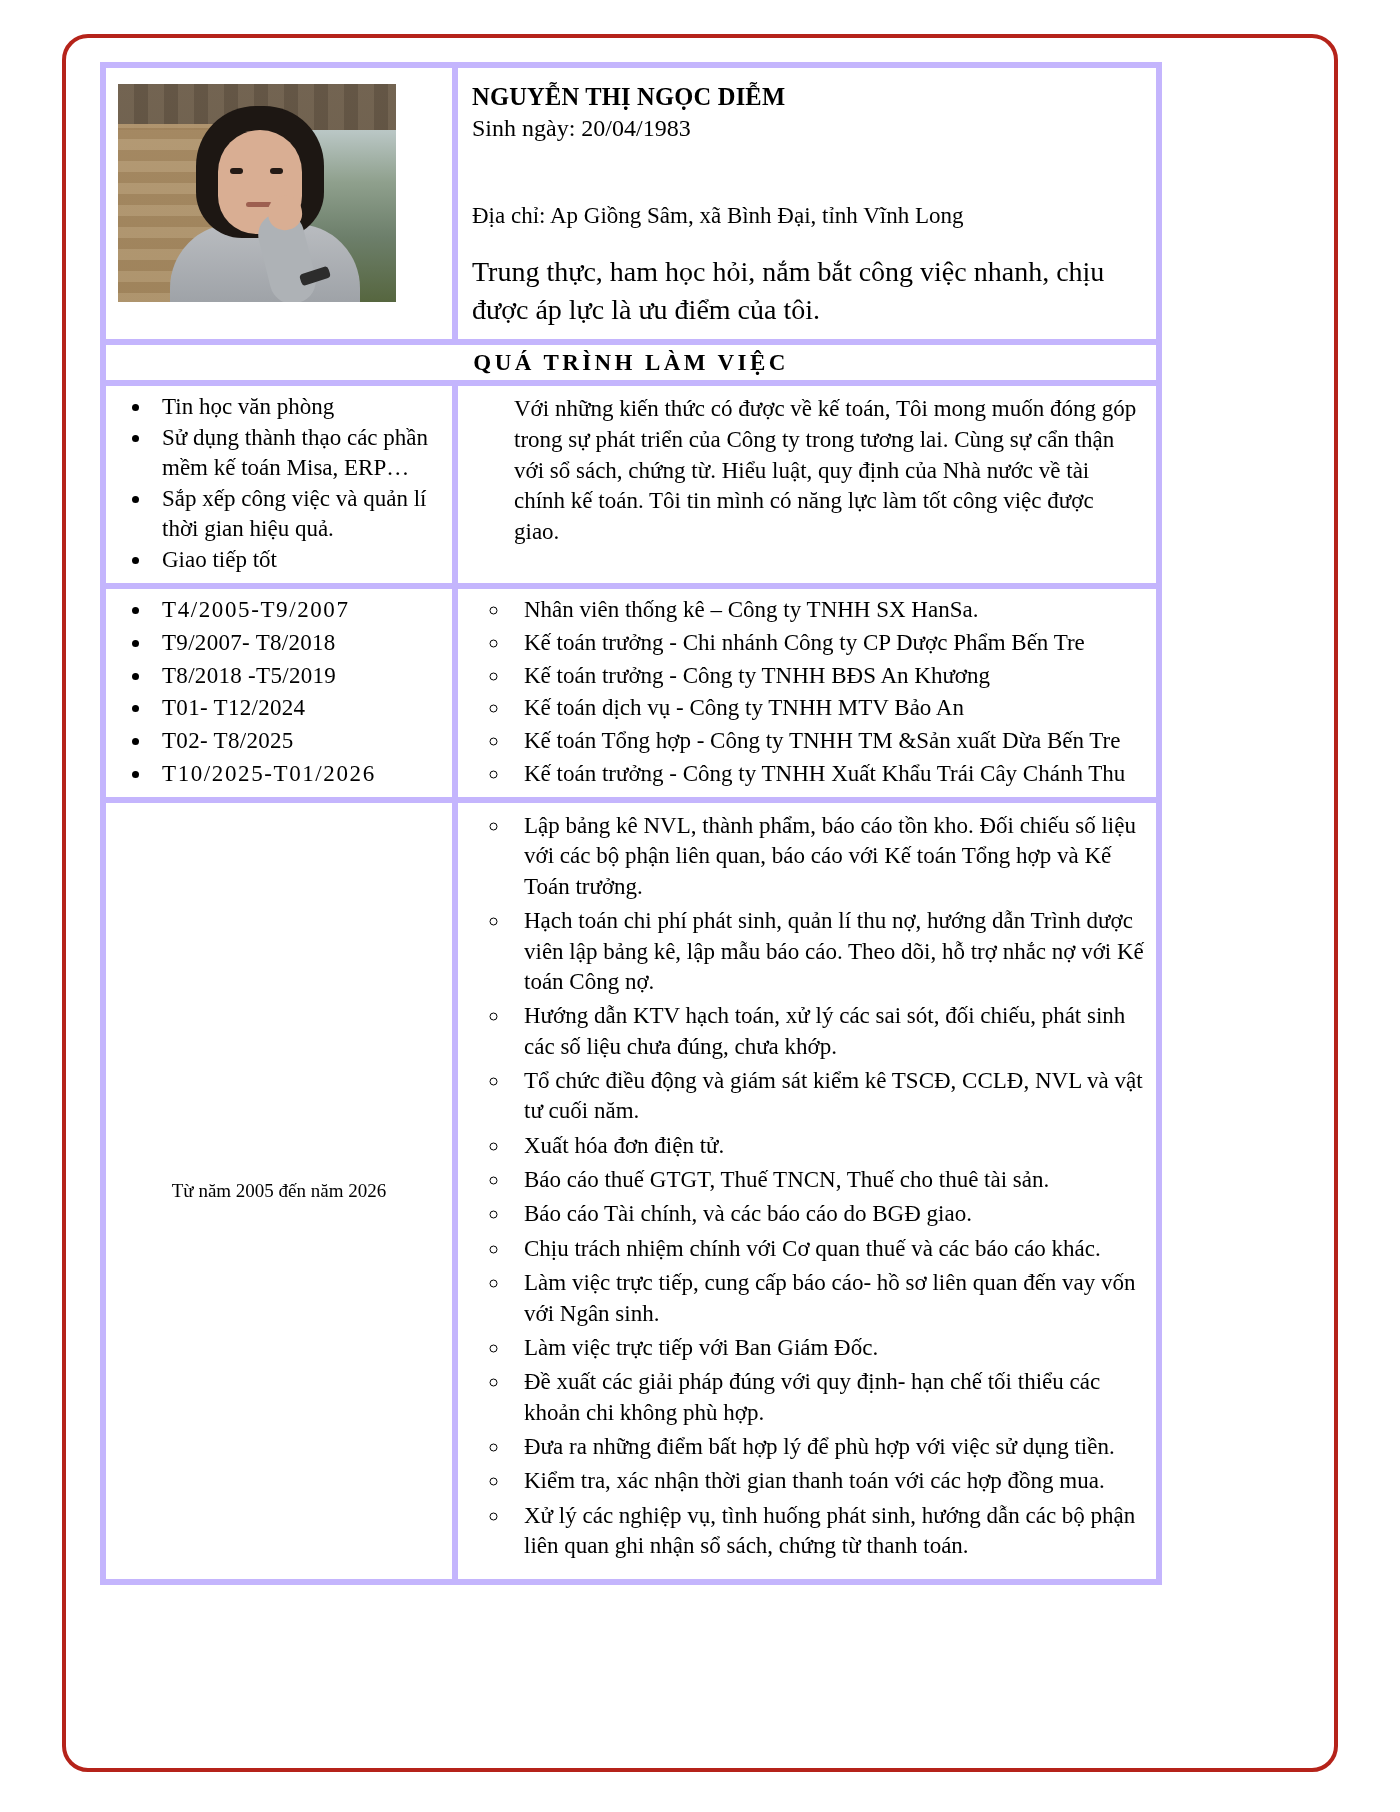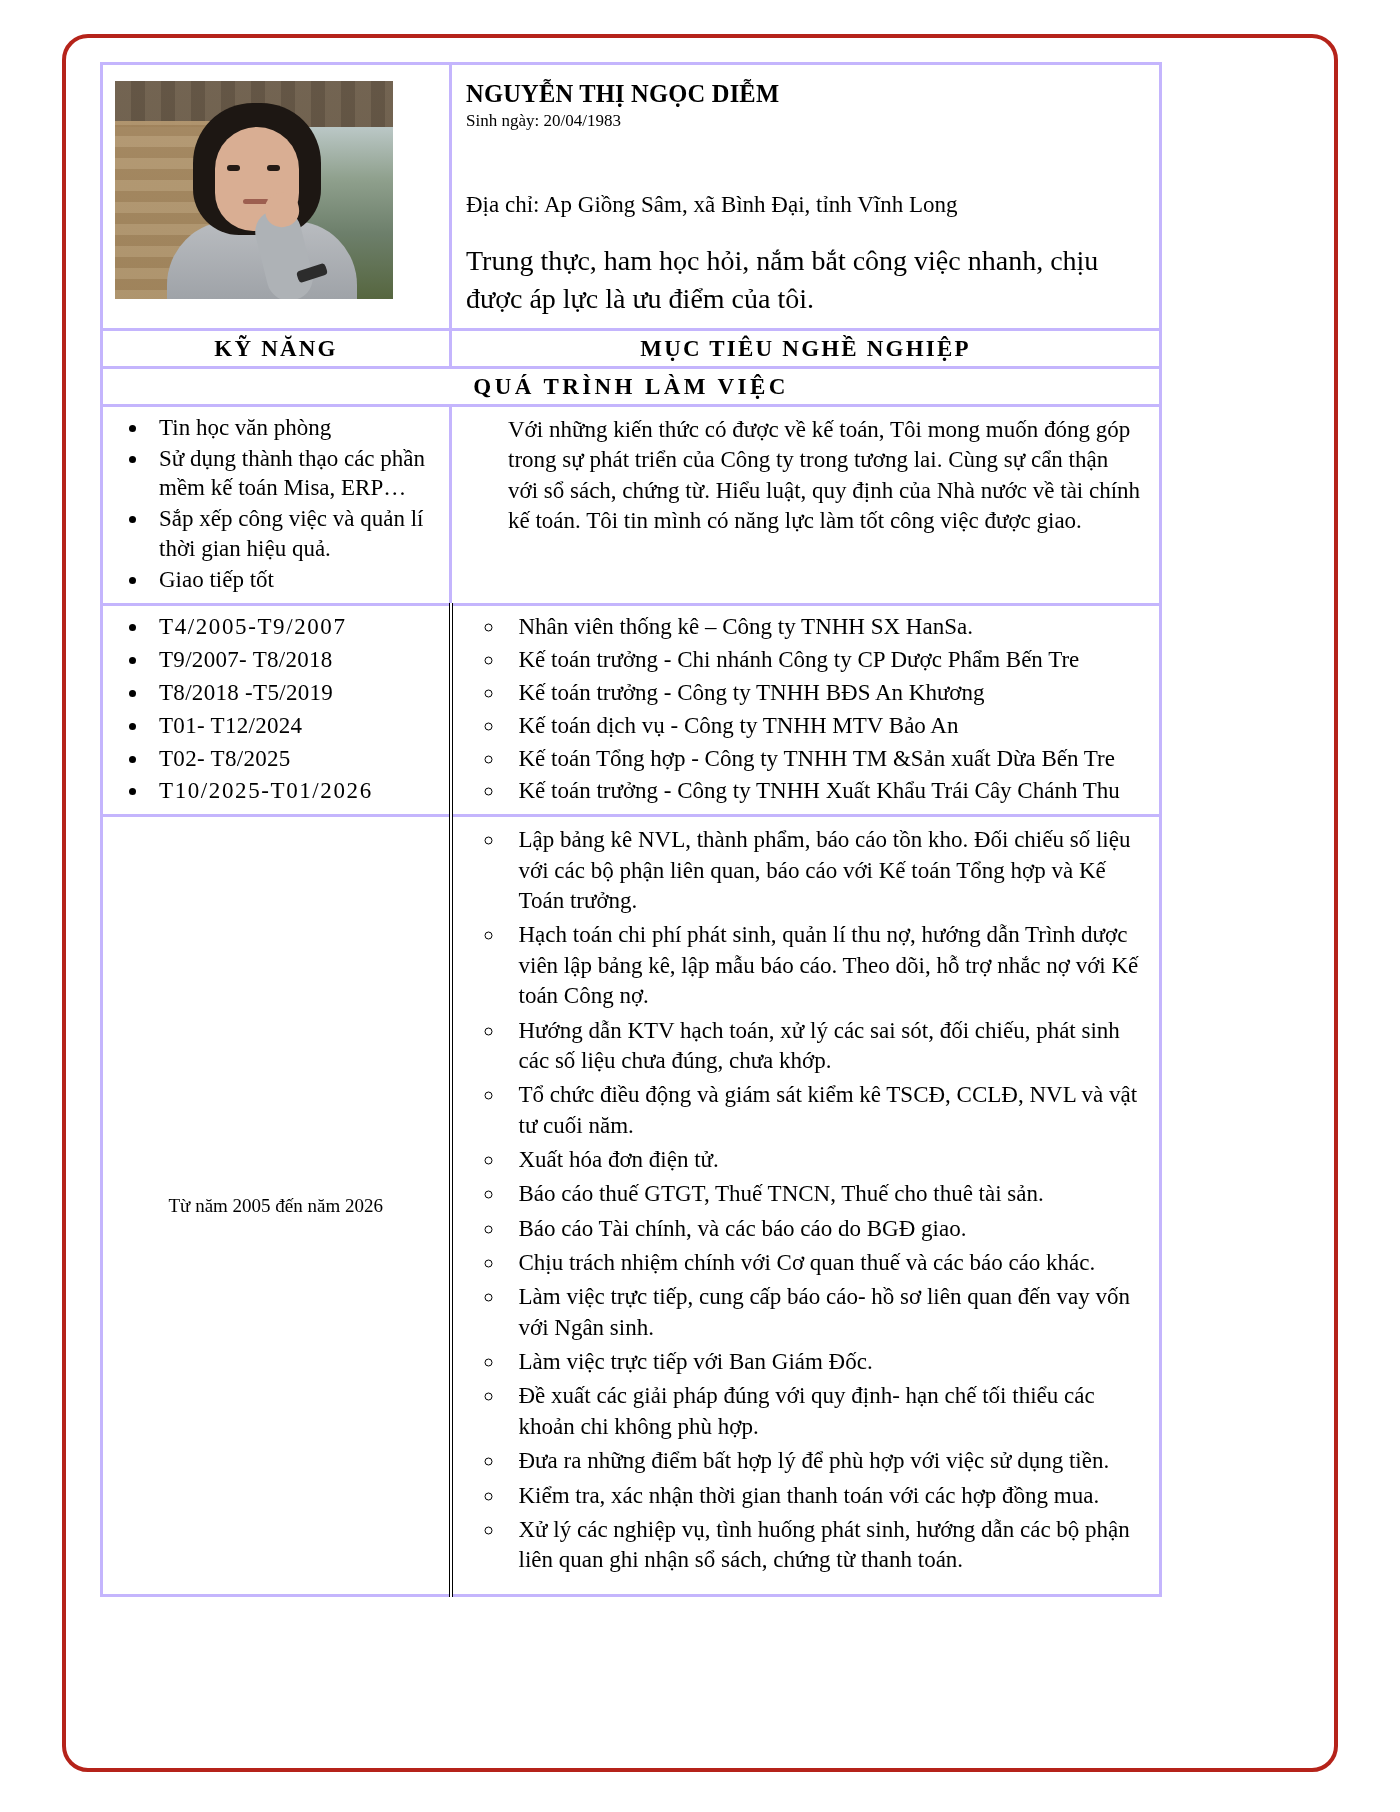--- a/index.html
+++ b/index.html
@@ -34,21 +34,21 @@
     box-sizing:border-box;
   }
 
   
   table.cv{
     border-collapse:collapse;
     width:1062px;
     table-layout:fixed;
   }
   table.cv td{
-    border:3px solid #c4b5fd;
+    border:6px solid #c4b5fd;
     vertical-align:top;
     padding:0;
   }
 
   
   .photo-cell{
     width:340px;
     padding:6px 0 0 6px !important;
     vertical-align:top;
   }
@@ -111,21 +111,21 @@
   }
 
   
   .info-cell{ padding:14px 16px 10px 14px !important; }
   .name{
     font-weight:bold;
     font-size:24.5px;
     letter-spacing:.2px;
     line-height:1.2;
   }
-  .birth{ font-size:17px; line-height:1.25; margin-top:2px;}
+  .birth{ font-size:24px; line-height:1.25; margin-top:2px;}
   .addr{ font-size:23px; line-height:1.3; margin-top:58px;}
   .tagline{ font-size:28px; line-height:1.36; margin-top:22px;}
 
   
   .sec-head{
     text-align:center;
     font-weight:bold;
     font-size:23px;
     letter-spacing:2.2px;
     padding:5px 0 4px !important;
@@ -196,24 +196,20 @@
           </div>
         </td>
         <td class="info-cell">
           <div class="name">NGUYỄN THỊ NGỌC DIỄM</div>
           <div class="birth">Sinh ngày: 20/04/1983</div>
           <div class="addr">Địa chỉ: Ap Giồng Sâm, xã Bình Đại, tỉnh Vĩnh Long</div>
           <div class="tagline">Trung thực, ham học hỏi, nắm bắt công việc nhanh, chịu được áp lực là ưu điểm của tôi.</div>
         </td>
       </tr>
 
-      <tr>
-        <td class="sec-head">KỸ NĂNG</td>
-        <td class="sec-head">MỤC TIÊU NGHỀ NGHIỆP</td>
-      </tr>
 
       <tr>
         <td class="sec-head wide" colspan="2">QUÁ TRÌNH LÀM VIỆC</td>
       </tr>
 
       <tr>
         <td>
           <ul class="bul">
             <li>Tin học văn phòng</li>
             <li>Sử dụng thành thạo các phần mềm kế toán Misa, ERP…</li>

